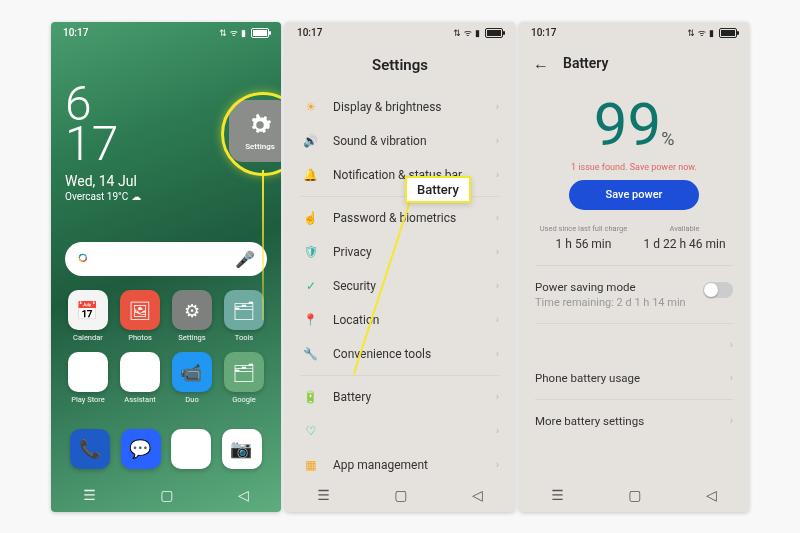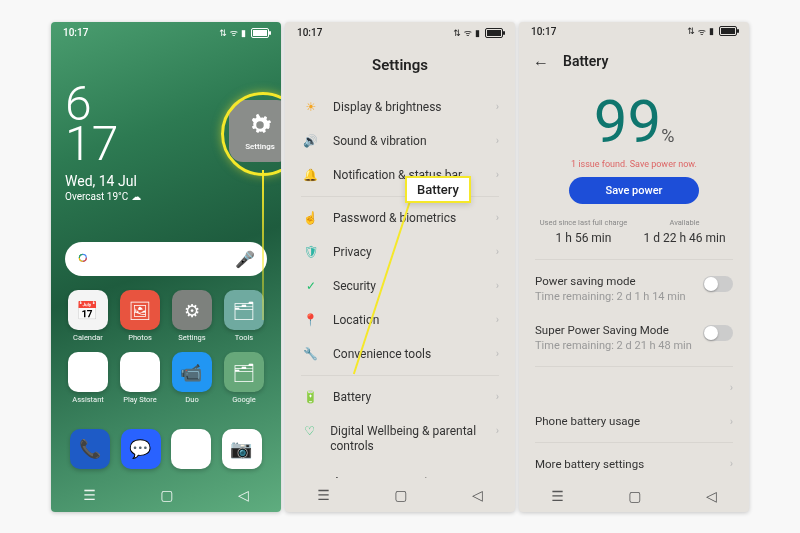--- a/index.html
+++ b/index.html
@@ -224,26 +224,26 @@
               <div class="app-ic" style="background:#7d817d">⚙</div>
               <div class="app-label">Settings</div>
             </div>
             <div class="app">
               <div class="app-ic" style="background:#6faaa0">🗂</div>
               <div class="app-label">Tools</div>
             </div>
           </div>
         <div class="app-row" id="row2">
             <div class="app">
+              <div class="app-ic" style="background:#ffffff">▶</div>
+              <div class="app-label">Play Store</div>
+            </div>
+            <div class="app">
               <div class="app-ic" style="background:#ffffff">✦</div>
               <div class="app-label">Assistant</div>
-            </div>
-            <div class="app">
-              <div class="app-ic" style="background:#ffffff">▶</div>
-              <div class="app-label">Play Store</div>
             </div>
             <div class="app">
               <div class="app-ic" style="background:#2196f3">📹</div>
               <div class="app-label">Duo</div>
             </div>
             <div class="app">
               <div class="app-ic" style="background:#67a87a">🗂</div>
               <div class="app-label">Google</div>
             </div>
           </div>
@@ -318,21 +318,20 @@
           <span class="chev">›</span>
         </div>
         <div class="divider"></div>
         <div class="set-item">
           <span class="set-ic ic-green">🔋</span>
           <span class="txt">Battery</span>
           <span class="chev">›</span>
         </div>
         <div class="set-item twoline">
           <span class="set-ic ic-green">♡</span>
-          <span class="txt">Digital Wellbeing &amp; parental controls</span>
           <span class="chev">›</span>
         </div>
         <div class="set-item">
           <span class="set-ic ic-orange">▦</span>
           <span class="txt">App management</span>
           <span class="chev">›</span>
         </div>
       </div>
     <div class="navbar">
       <span>☰</span>
@@ -365,25 +364,20 @@
     <div class="stats" id="bstats">
         <div><span class="lbl">Used since last full charge</span><span class="val">1 h 56 min</span></div>
         <div><span class="lbl">Available</span><span class="val">1 d 22 h 46 min</span></div>
       </div>
     <div class="divider"></div>
     <div class="bat-item col">
       <span>Power saving mode</span>
       <span class="sub">Time remaining:  2 d 1 h 14 min</span>
       <span class="toggle"></span>
     </div>
-    <div class="bat-item col">
-      <span>Super Power Saving Mode</span>
-      <span class="sub">Time remaining:  2 d 21 h 48 min</span>
-      <span class="toggle"></span>
-    </div>
     <div class="divider"></div>
     <div id="bitems">
         <div class="bat-item">
           <span class="chev">›</span>
         </div>
         <div class="bat-item">
           <span>Phone battery usage</span>
           <span class="chev">›</span>
         </div>
       </div>

